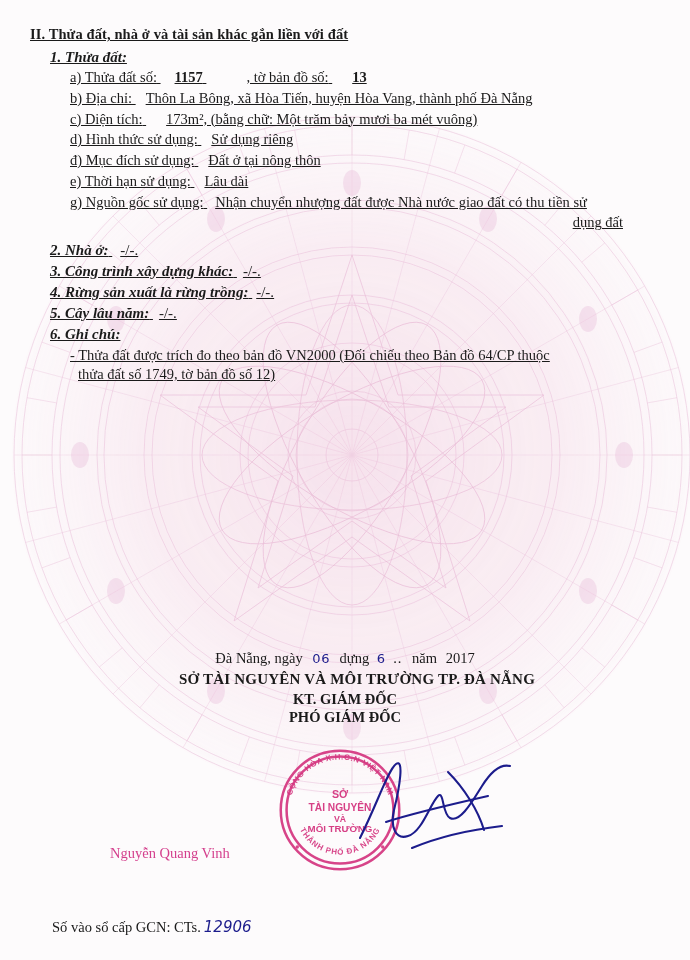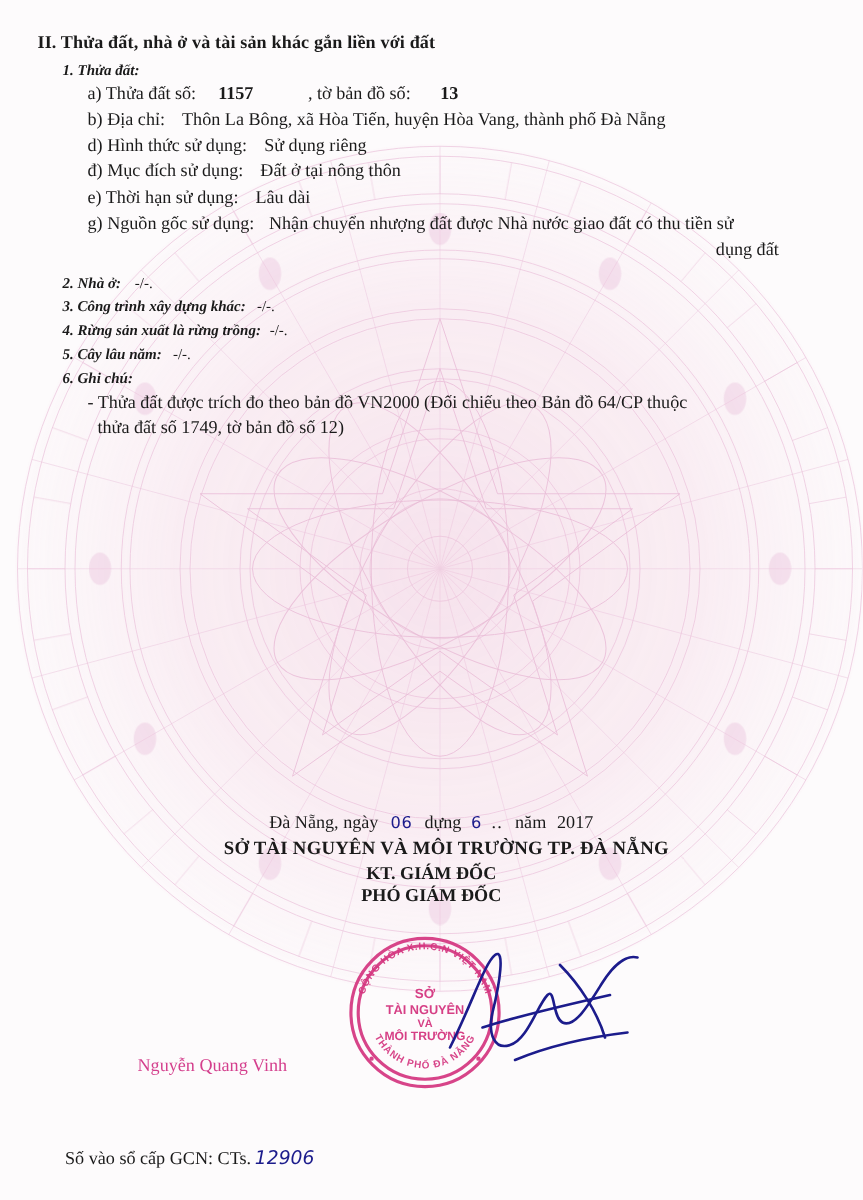--- a/index.html
+++ b/index.html
@@ -22,31 +22,32 @@
     opacity:.55;
   }
 
   
   .page{
     position:relative;
     z-index:2;
     width:653px;height:960px;
     box-sizing:border-box;
     padding:26px 30px 0 26px;
+    text-decoration:underline;
   }
 
   .sec-title{
     font-size:14.5px;
     font-weight:bold;
     margin:0 0 6px 4px;
     letter-spacing:.1px;
   }
 
   .lvl1{
-    font-size:12px;
+    font-size:15px;
     font-weight:bold;
     font-style:italic;
     margin:4px 0 2px 24px;
   }
 
   .lvl2{
     font-size:14.5px;
     margin:1.5px 0 1.5px 44px;
     line-height:1.33;
   }
@@ -286,20 +287,24 @@
     <span class="typed inline-val" style="margin-left:14px">1157</span>
     <span class="lbl" style="margin-left:40px">, tờ bản đồ số:</span>
     <span class="typed" style="margin-left:20px">13</span>
   </div>
 
   <div class="lvl2">
     <span class="lbl">b) Địa chỉ:</span>
     <span class="inline-val" style="margin-left:10px">Thôn La Bông, xã Hòa Tiến, huyện Hòa Vang, thành phố Đà Nẵng</span>
   </div>
 
+  <div class="lvl2">
+    <span class="lbl">c) Diện tích:</span>
+    <span class="inline-val" style="margin-left:20px">173m²,  (bằng chữ: Một trăm bảy mươi ba mét vuông)</span>
+  </div>
 
   <div class="lvl2">
     <span class="lbl">d) Hình thức sử dụng:</span>
     <span class="inline-val" style="margin-left:10px">Sử dụng riêng</span>
   </div>
 
   <div class="lvl2">
     <span class="lbl">đ) Mục đích sử dụng:</span>
     <span class="inline-val" style="margin-left:10px">Đất ở tại nông thôn</span>
   </div>

